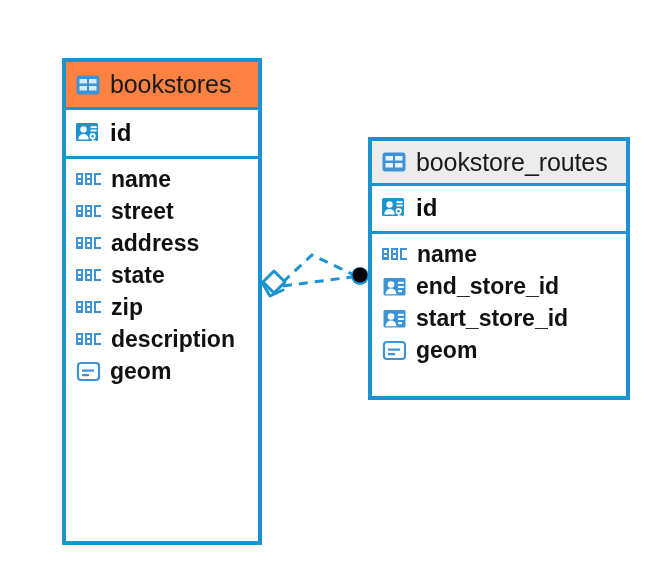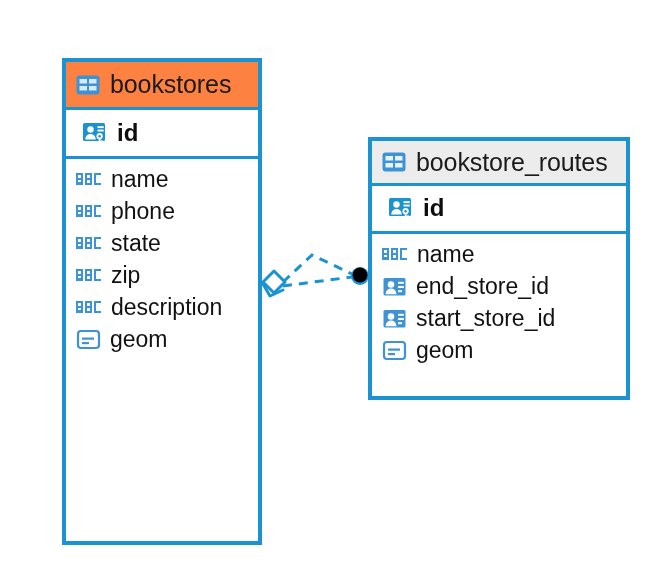--- a/index.html
+++ b/index.html
@@ -45,33 +45,34 @@
     color: #1a1a1a;
     letter-spacing: -0.1px;
     margin-left: 9px;
     white-space: nowrap;
   }
 
   .pk-row {
     box-sizing: border-box;
     display: flex;
     align-items: center;
-    padding: 5px 8px 6px 16px;
+    padding: 5px 8px 6px 9px;
     border-bottom: 3px solid #1b93d1;
   }
   .pk-label {
     font-size: 24px;
     font-weight: bold;
     color: #0d0d0d;
     margin-left: 9px;
     white-space: nowrap;
   }
 
   .field-list {
     padding: 4px 0 5px 0;
+    font-weight: bold;
   }
   .field-row {
     display: flex;
     align-items: center;
     padding: 2px 8px 2px 10px;
     height: 32px;
     box-sizing: border-box;
   }
   .field-label {
     font-size: 23px;
@@ -185,23 +186,40 @@
               <rect x="2" y="4" width="3" height="3" fill="#ffffff"></rect>
               <rect x="2" y="9" width="3" height="2" fill="#ffffff"></rect>
               <rect x="9" y="2" width="7" height="12"></rect>
               <rect x="11" y="4" width="3" height="3" fill="#ffffff"></rect>
               <rect x="11" y="9" width="3" height="3" fill="#ffffff"></rect>
               <rect x="18" y="2" width="7" height="12"></rect>
               <rect x="20" y="4" width="5" height="8" fill="#ffffff"></rect>
             </g>
           </svg>
         </span>
-        <span class="field-label">phone</span>
-      </div>
-
+        <span class="field-label">street</span>
+      </div>
+
+      <div class="field-row">
+        <span class="icon icon-abc">
+          <svg viewBox="0 0 26 16" width="26" height="16" xmlns="http://www.w3.org/2000/svg">
+            <g fill="#3d93d6">
+              <rect x="0" y="2" width="7" height="12"></rect>
+              <rect x="2" y="4" width="3" height="3" fill="#ffffff"></rect>
+              <rect x="2" y="9" width="3" height="2" fill="#ffffff"></rect>
+              <rect x="9" y="2" width="7" height="12"></rect>
+              <rect x="11" y="4" width="3" height="3" fill="#ffffff"></rect>
+              <rect x="11" y="9" width="3" height="3" fill="#ffffff"></rect>
+              <rect x="18" y="2" width="7" height="12"></rect>
+              <rect x="20" y="4" width="5" height="8" fill="#ffffff"></rect>
+            </g>
+          </svg>
+        </span>
+        <span class="field-label">address</span>
+      </div>
 
       <div class="field-row">
         <span class="icon icon-abc">
           <svg viewBox="0 0 26 16" width="26" height="16" xmlns="http://www.w3.org/2000/svg">
             <g fill="#3d93d6">
               <rect x="0" y="2" width="7" height="12"></rect>
               <rect x="2" y="4" width="3" height="3" fill="#ffffff"></rect>
               <rect x="2" y="9" width="3" height="2" fill="#ffffff"></rect>
               <rect x="9" y="2" width="7" height="12"></rect>
               <rect x="11" y="4" width="3" height="3" fill="#ffffff"></rect>

